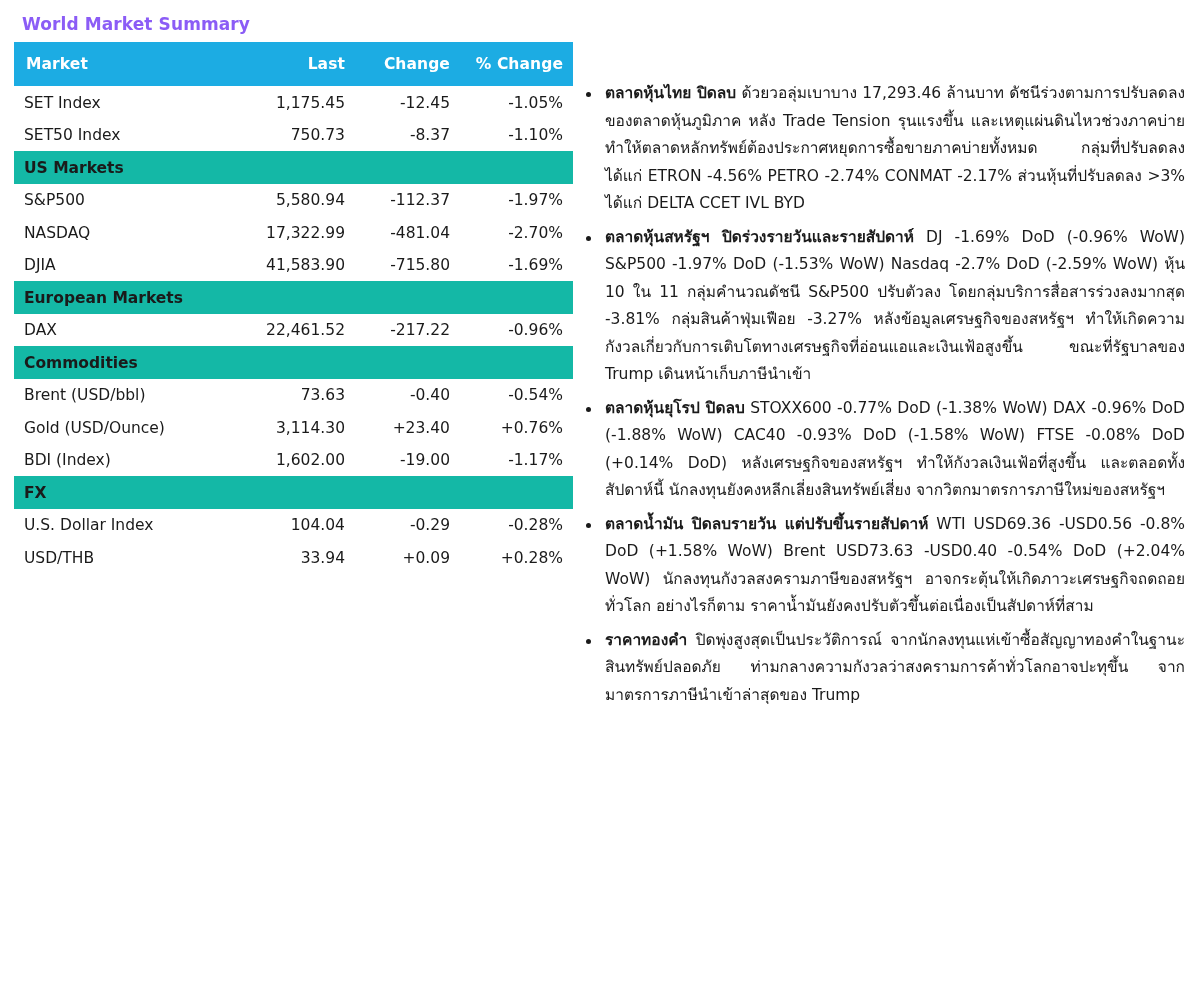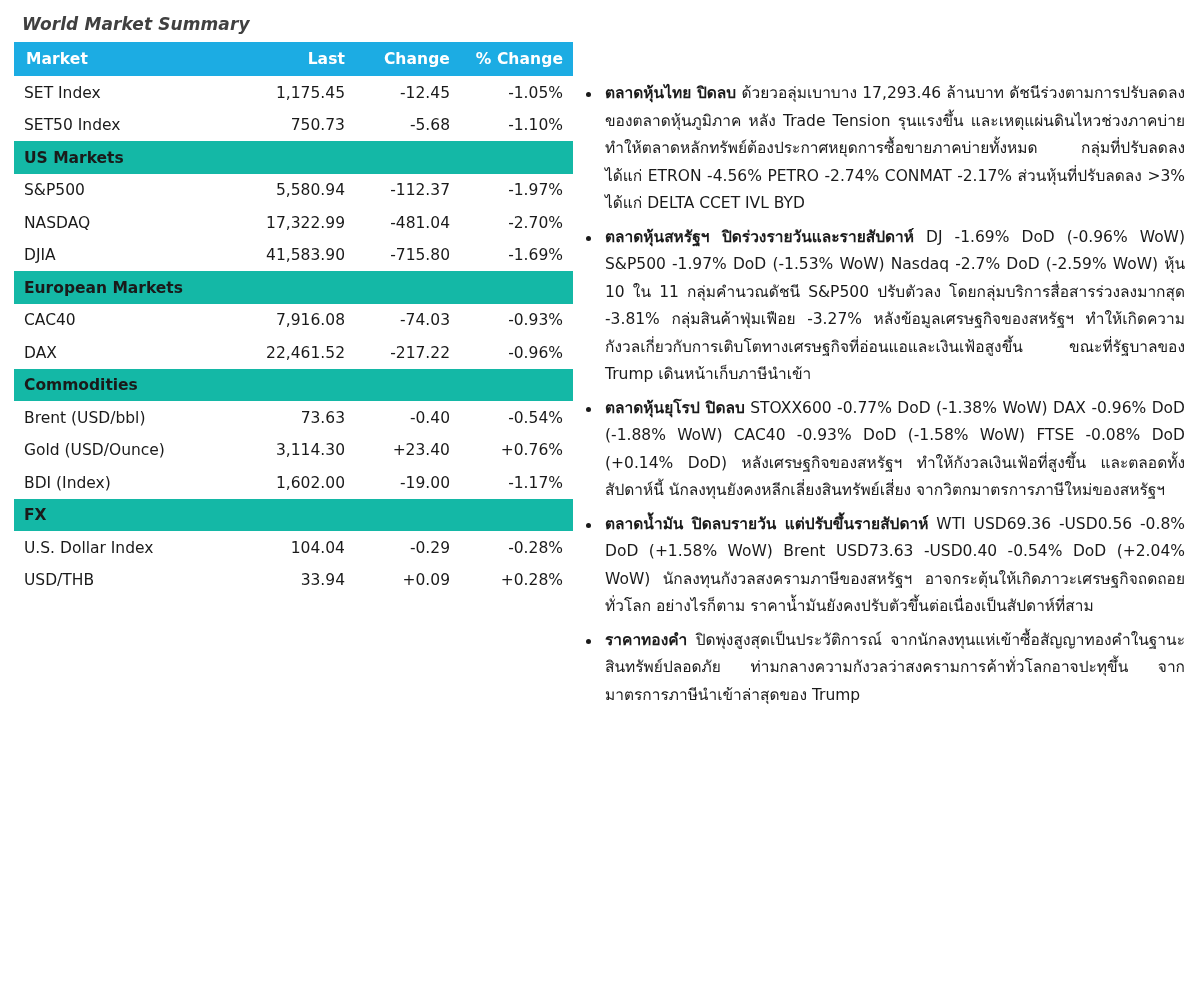--- a/index.html
+++ b/index.html
@@ -22,42 +22,41 @@
   
   .left-col {
     position: absolute;
     left: 14px;
     top: 0;
     width: 559px;
   }
   .page-title {
     font-size: 17px;
     font-weight: bold;
-    color: #404040;
+    color: #8b5cf6;
     letter-spacing: 0.1px;
     padding: 14px 0 8px 8px;
     line-height: 1.2;
-    font-style: italic;
   }
   table.market {
     width: 559px;
     border-collapse: collapse;
     table-layout: fixed;
   }
   table.market col.c-market { width: 218px; }
   table.market col.c-last   { width: 123px; }
   table.market col.c-chg    { width: 105px; }
   table.market col.c-pct    { width: 113px; }
 
   table.market thead th {
     background: #1CACE3;
     color: #ffffff;
     font-size: 15.5px;
     font-weight: bold;
-    height: 34px;
+    height: 44px;
     vertical-align: middle;
     padding: 0 10px;
     letter-spacing: 0.1px;
   }
   table.market thead th.th-market { text-align: left; padding-left: 12px; }
   table.market thead th.th-num { text-align: right; }
 
   table.market td {
     font-size: 15.5px;
     color: #1a1a1a;
@@ -142,21 +141,21 @@
       <tbody id="market-tbody">
           <tr>
             <td class="cell-name">SET Index</td>
             <td class="cell-num">1,175.45</td>
             <td class="cell-num neg">-12.45</td>
             <td class="cell-num neg">-1.05%</td>
           </tr>
           <tr>
             <td class="cell-name">SET50 Index</td>
             <td class="cell-num">750.73</td>
-            <td class="cell-num neg">-5.68</td>
+            <td class="cell-num neg">-8.37</td>
             <td class="cell-num neg">-1.10%</td>
           </tr>
           <tr class="section-row">
             <td class="cell-name" colspan="4">US Markets</td>
           </tr>
           <tr>
             <td class="cell-name">S&amp;P500</td>
             <td class="cell-num">5,580.94</td>
             <td class="cell-num neg">-112.37</td>
             <td class="cell-num neg">-1.97%</td>
@@ -168,26 +167,20 @@
             <td class="cell-num neg">-2.70%</td>
           </tr>
           <tr>
             <td class="cell-name">DJIA</td>
             <td class="cell-num">41,583.90</td>
             <td class="cell-num neg">-715.80</td>
             <td class="cell-num neg">-1.69%</td>
           </tr>
           <tr class="section-row">
             <td class="cell-name" colspan="4">European Markets</td>
-          </tr>
-          <tr>
-            <td class="cell-name">CAC40</td>
-            <td class="cell-num">7,916.08</td>
-            <td class="cell-num neg">-74.03</td>
-            <td class="cell-num neg">-0.93%</td>
           </tr>
           <tr>
             <td class="cell-name">DAX</td>
             <td class="cell-num">22,461.52</td>
             <td class="cell-num neg">-217.22</td>
             <td class="cell-num neg">-0.96%</td>
           </tr>
           <tr class="section-row">
             <td class="cell-name" colspan="4">Commodities</td>
           </tr>

